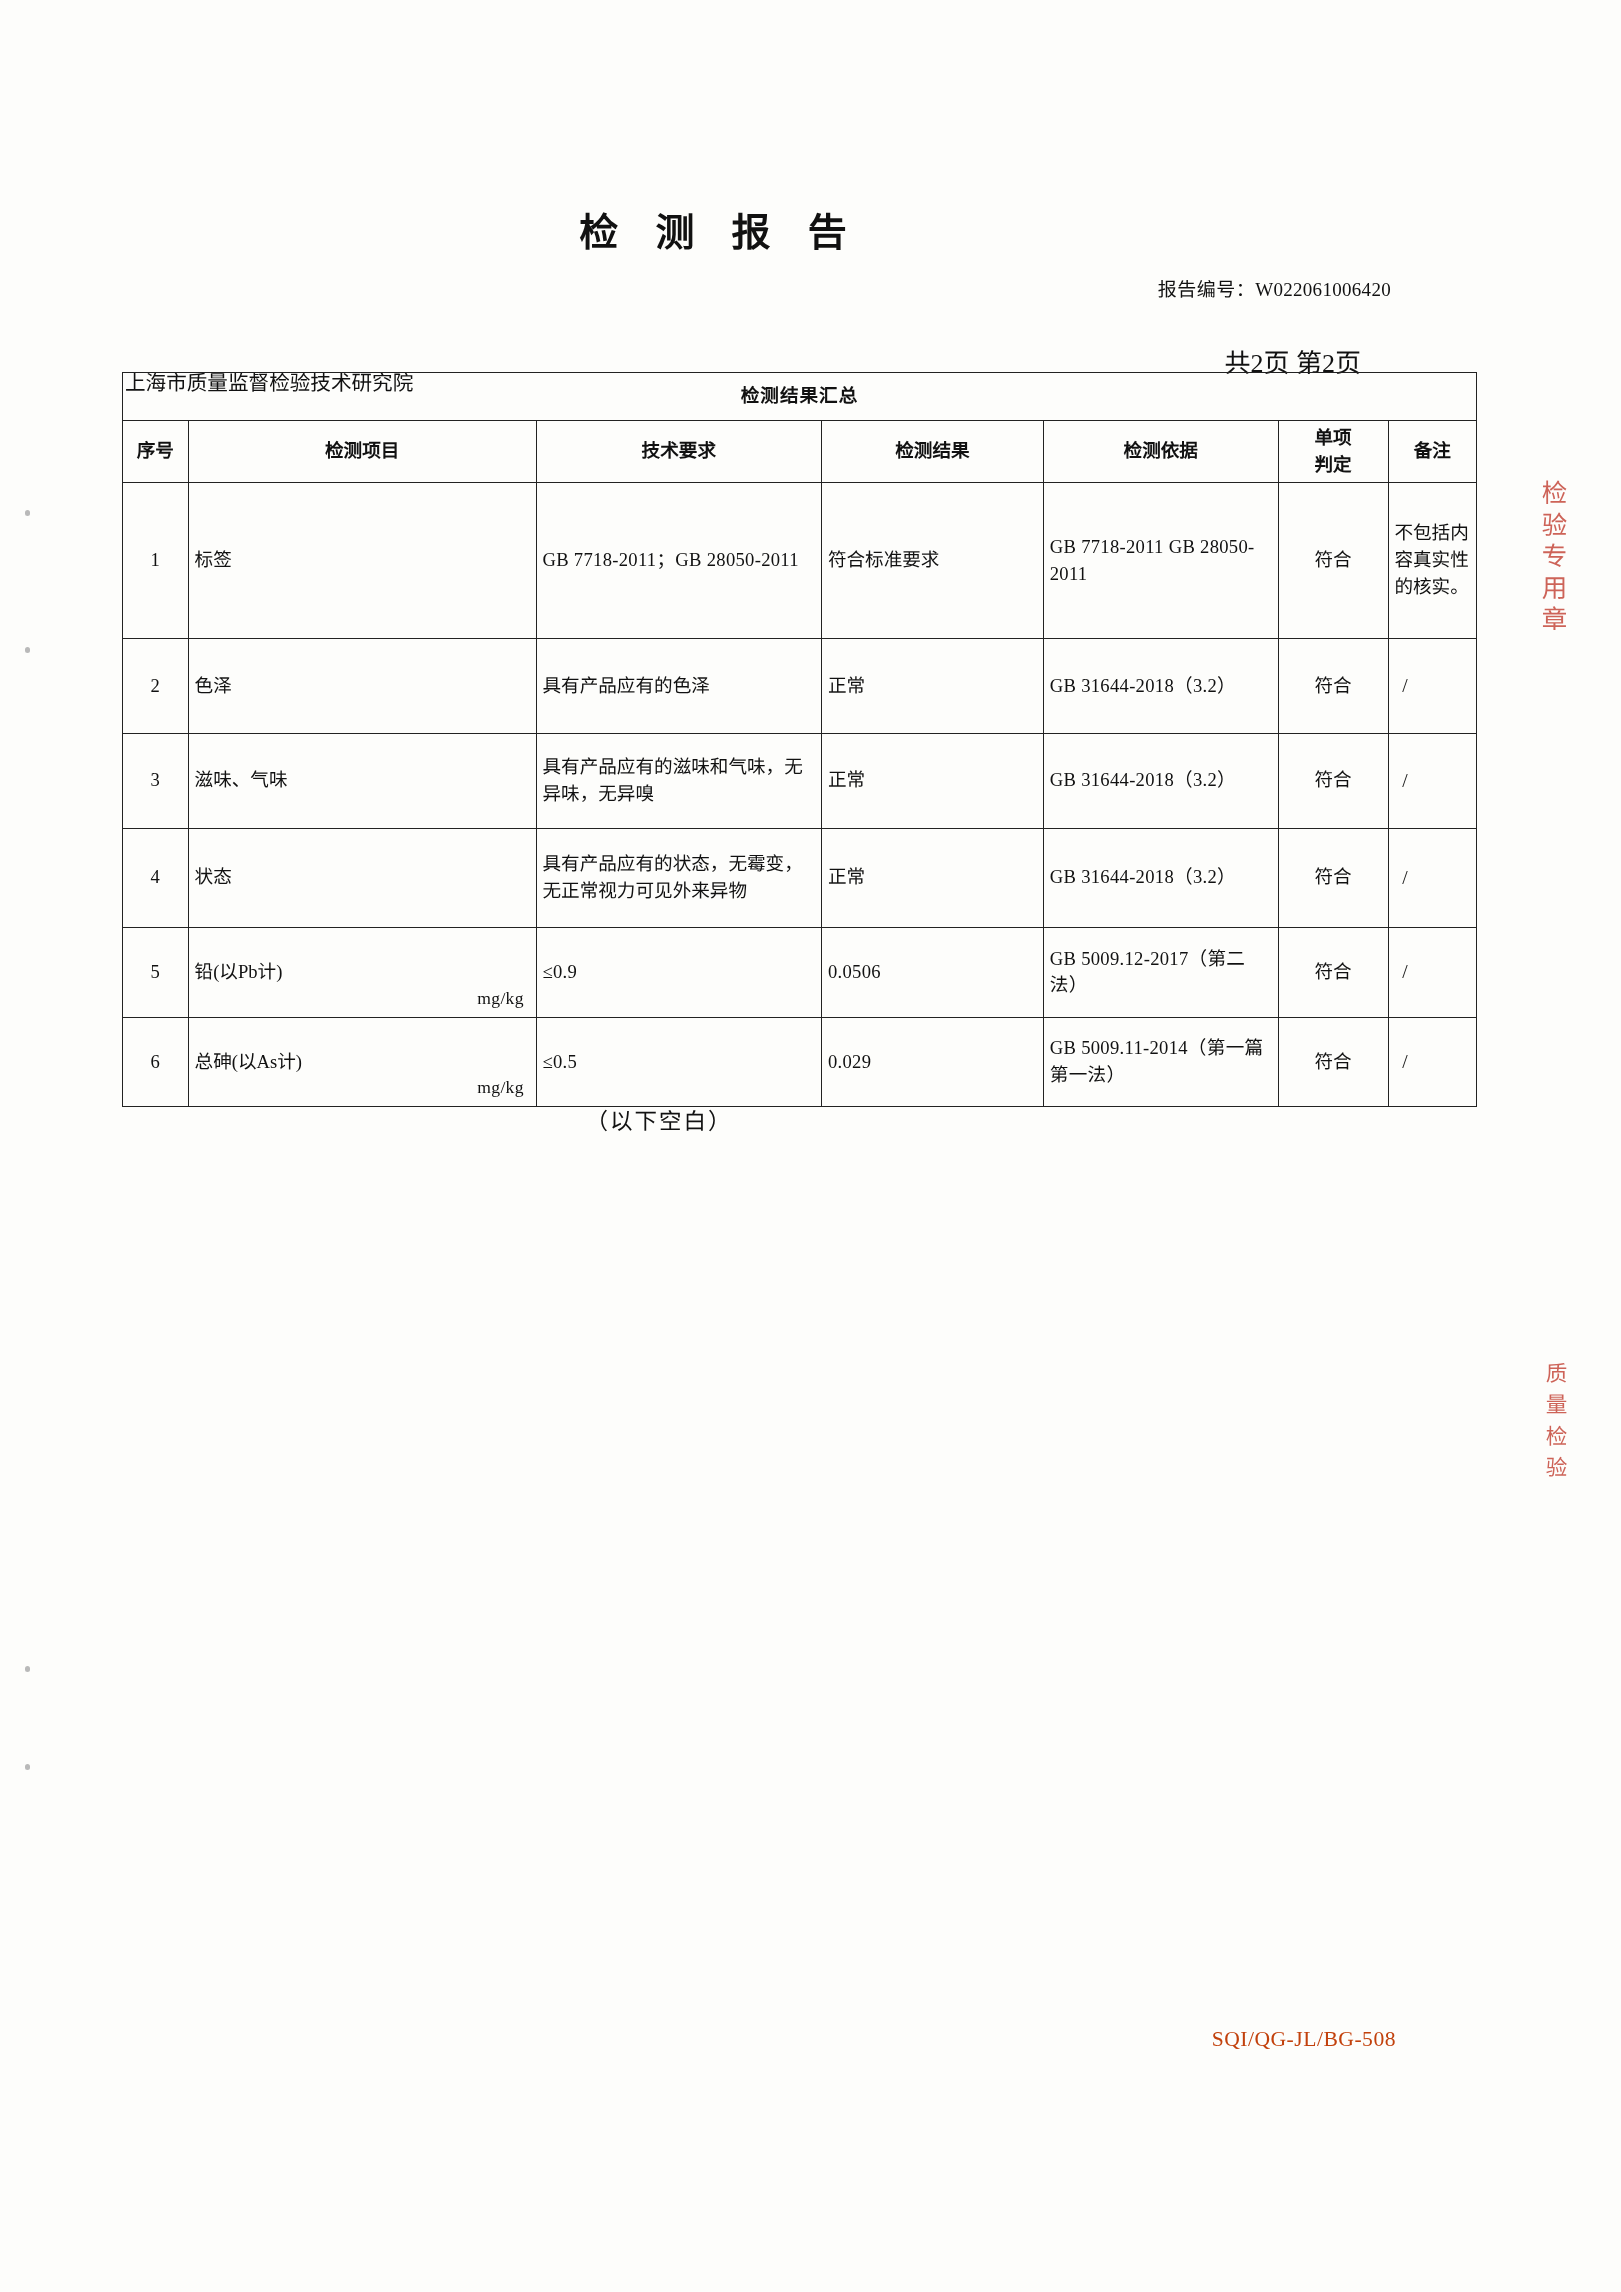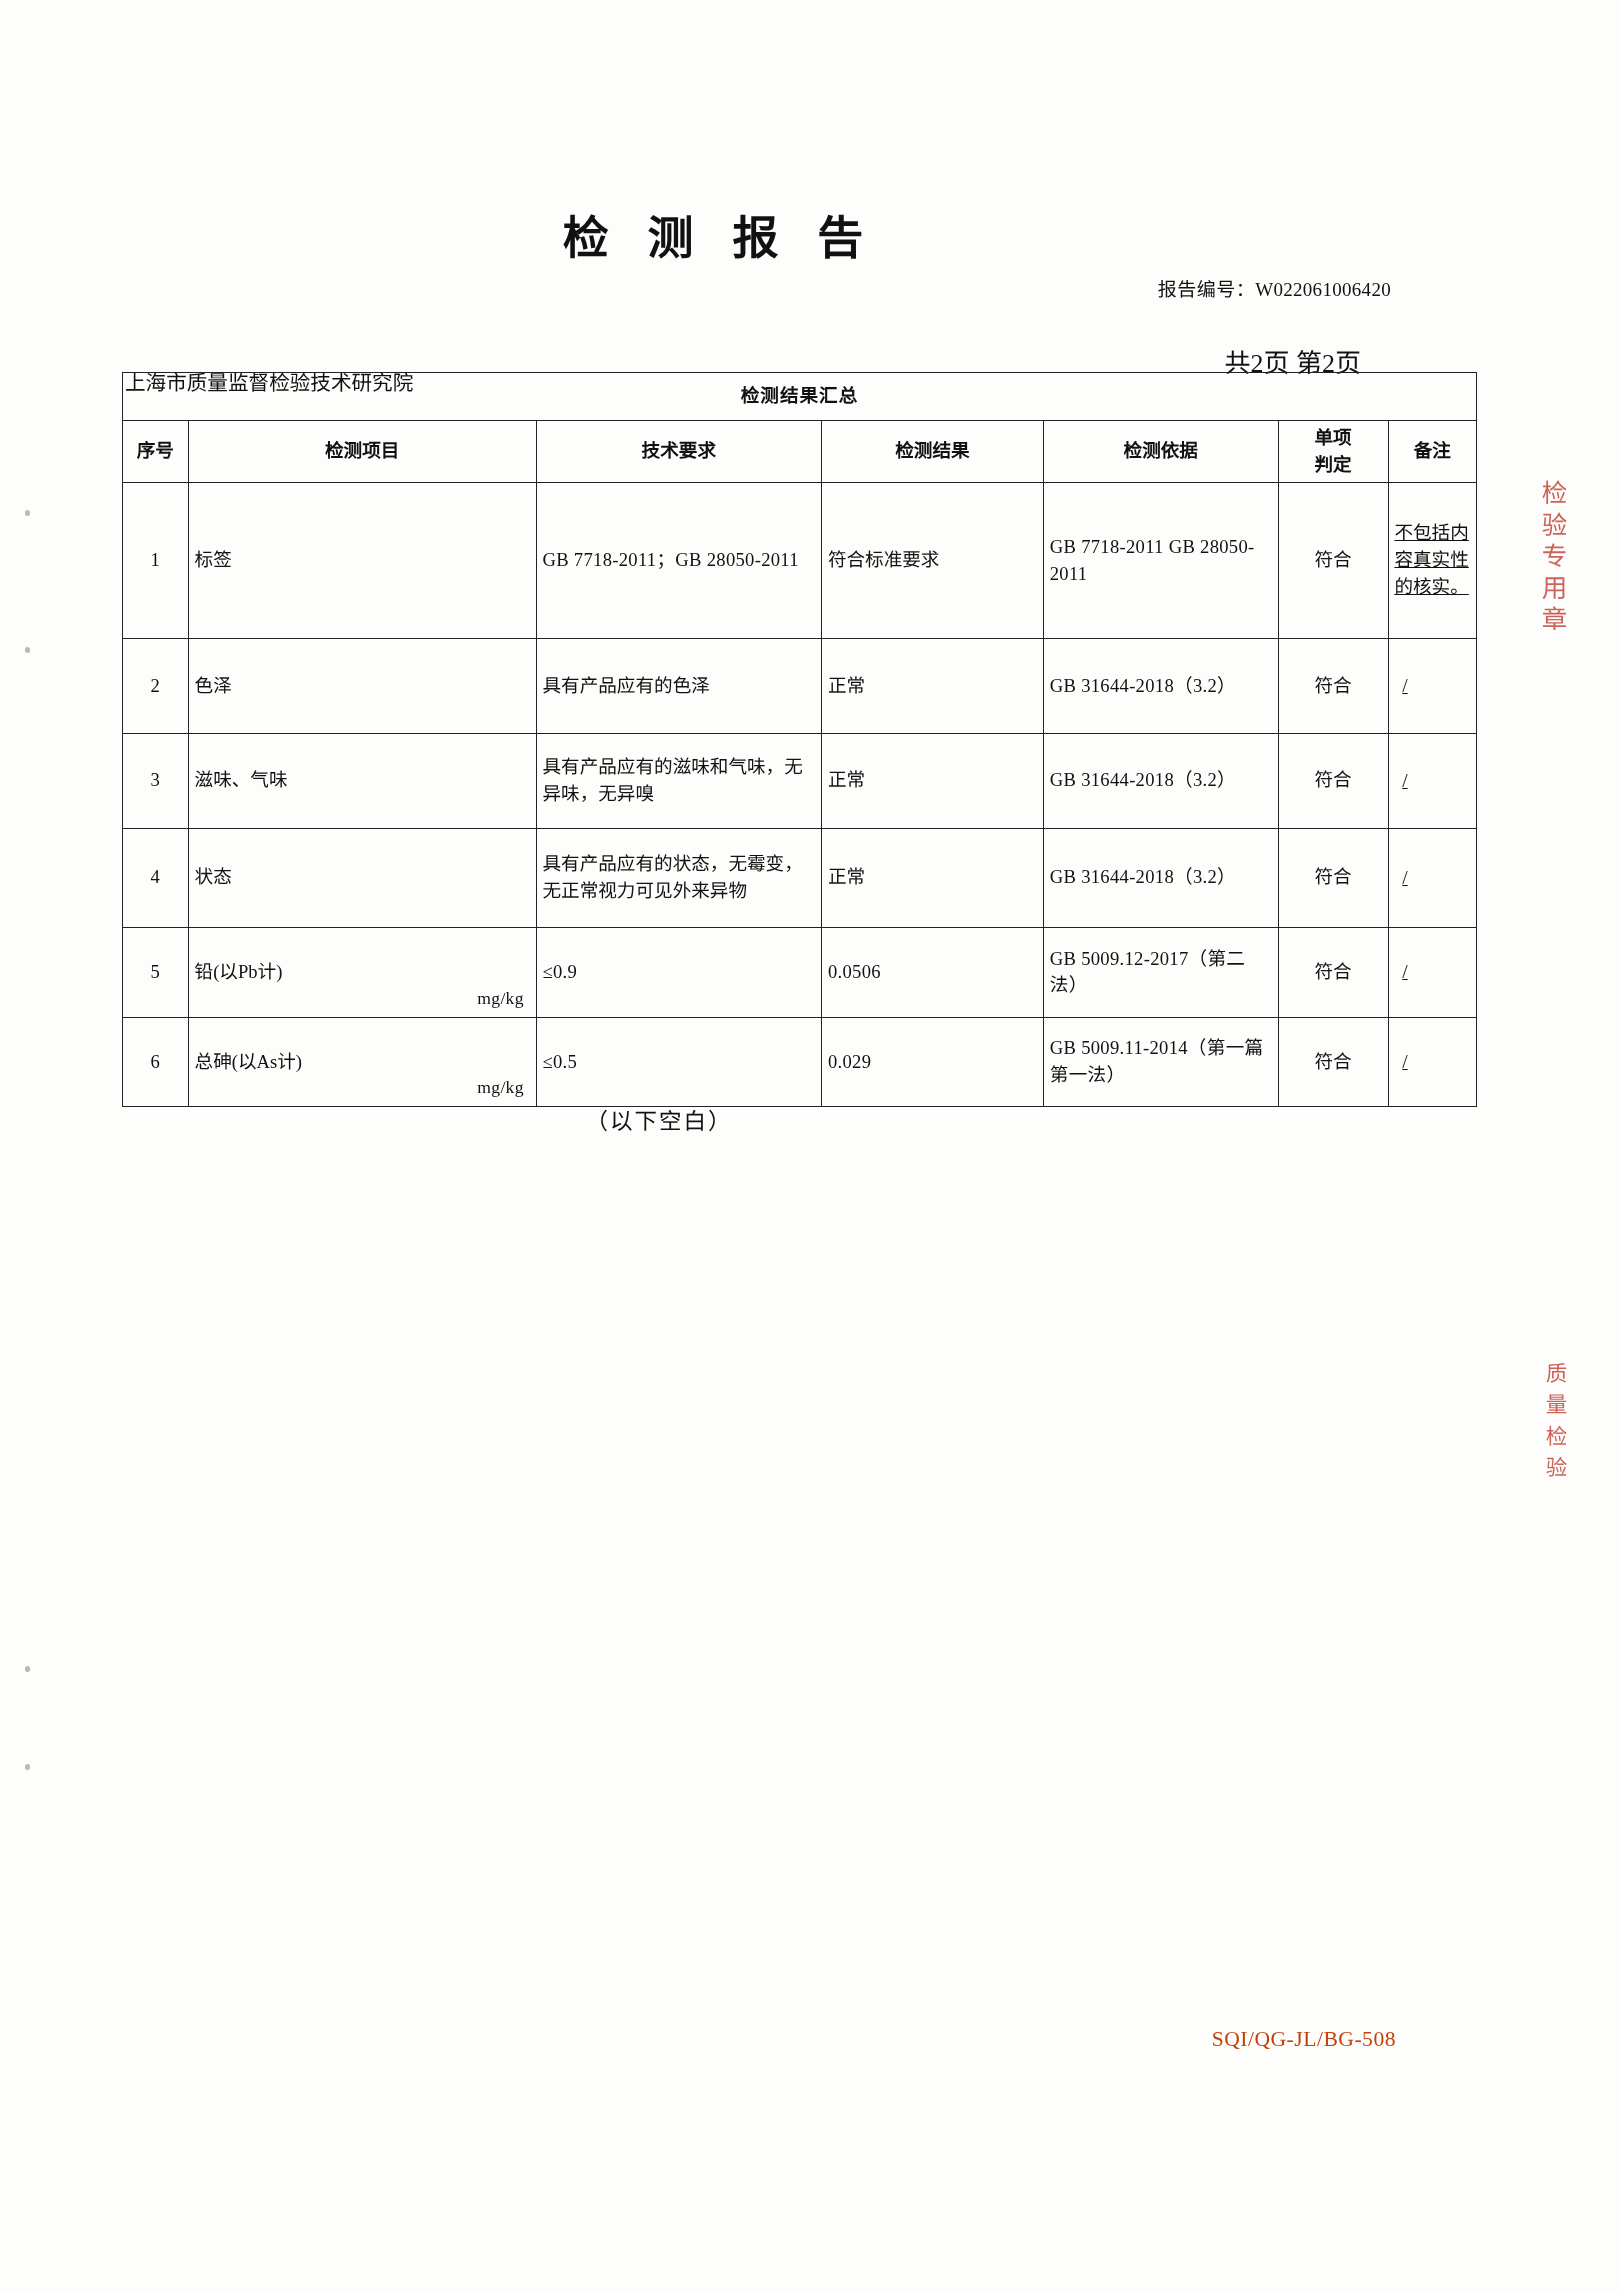--- a/index.html
+++ b/index.html
@@ -23,21 +23,21 @@
     background: #fdfdfb;
   }
 
   
   .doc-title {
     position: absolute;
     left: 0;
     top: 201px;
     width: 1426px;
     text-align: center;
-    font-size: 46px;
+    font-size: 39px;
     letter-spacing: 13.7px;
     font-weight: bold;
     color: #111;
     text-indent: 13.7px;
   }
 
   
   .report-no {
     position: absolute;
     right: 230px;
@@ -100,21 +100,21 @@
     position: absolute;
     right: 11.8px;
     bottom: 5.9px;
     font-size: 17.6px;
     font-family: "Liberation Serif", serif;
   }
   td.c-req { text-align: left; padding-left: 11.8px; }
   td.c-res { text-align: left; padding-left: 13.7px; }
   td.c-base { text-align: left; padding-left: 11.8px; }
   td.c-judge { text-align: center; }
-  td.c-note { text-align: left; padding-left: 9.8px; font-size: 17.6px; line-height: 1.35; text-decoration: underline; }
+  td.c-note { text-align: left; padding-left: 9.8px; font-size: 17.6px; line-height: 1.35; }
   td.c-note.slash { text-align: left; padding-left: 13.7px; font-size: 19.6px; }
 
   .mono { font-family: "Liberation Serif", serif; letter-spacing: 0.3px; }
 
   
   tr.r1 td { height: 147px; }
   tr.r2 td { height: 86px; }
   tr.r3 td { height: 86px; }
   tr.r4 td { height: 90px; }
   tr.r5 td { height: 82px; }

